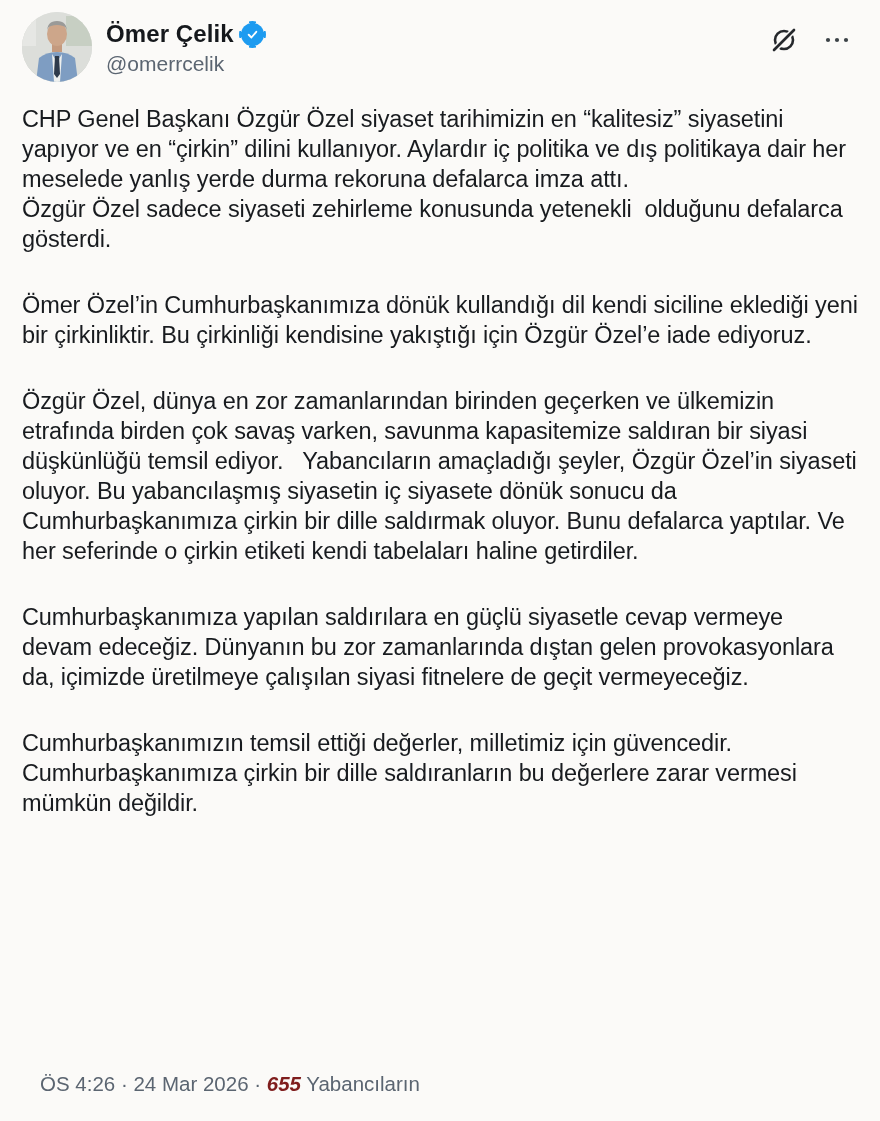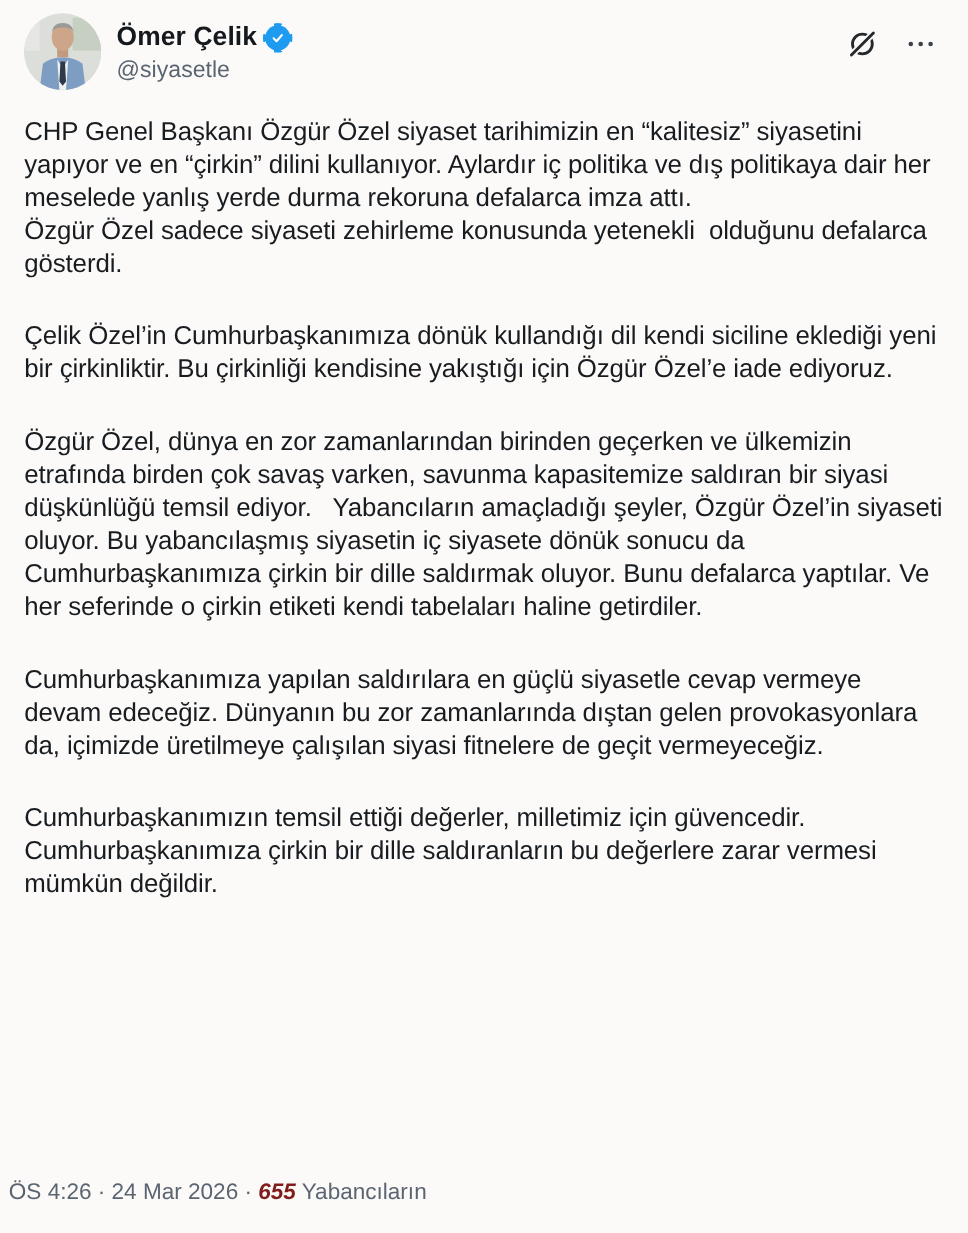--- a/index.html
+++ b/index.html
@@ -96,21 +96,21 @@
     line-height: 30px;
     color: #181b1f;
     letter-spacing: -0.1px;
     white-space: pre-wrap;
     margin-bottom: 36px;
   }
   .tweet-paragraph:last-child { margin-bottom: 0; }
   
   .tweet-footer {
     position: absolute;
-    left: 8px;
+    left: 40px;
     top: 1072px;
     font-size: 20.5px;
     color: #5b6571;
     display: flex;
     align-items: flex-end;
     white-space: pre;
   }
   .footer-link { cursor: pointer; }
   .views-count {
     font-weight: 700;
@@ -144,21 +144,21 @@
       </div>
       <div class="name-block">
         <div class="name-row">
           <span class="display-name">Ömer Çelik</span>
           <span class="verified-badge">
             <svg viewBox="0 0 24 24" fill="none">
               <path d="M5 12.5 L10 17.5 L19 7" stroke="#ffffff" stroke-width="3.4" stroke-linecap="round" stroke-linejoin="round"></path>
             </svg>
           </span>
         </div>
-        <div class="handle">@siyasetle</div>
+        <div class="handle">@omerrcelik</div>
       </div>
     </div>
     <div class="header-right">
       <button class="grok-btn" aria-label="Grok actions">
         <svg width="32" height="32" viewBox="0 0 32 32">
           <circle cx="16" cy="16" r="9" stroke="#25282c" stroke-width="2.6" fill="none"></circle>
           <line x1="5" y1="27" x2="27" y2="5" stroke="#fbfaf8" stroke-width="6"></line>
           <line x1="6" y1="26" x2="26" y2="6" stroke="#25282c" stroke-width="2.6" stroke-linecap="round"></line>
         </svg>
       </button>
@@ -168,21 +168,21 @@
           <circle cx="13" cy="13" r="2.1" fill="#3c4247"></circle>
           <circle cx="22" cy="13" r="2.1" fill="#3c4247"></circle>
         </svg>
       </button>
     </div>
   </div>
 
   <div class="tweet-body">
     <div class="tweet-paragraph">CHP Genel Başkanı Özgür Özel siyaset tarihimizin en “kalitesiz” siyasetini yapıyor ve en “çirkin” dilini kullanıyor. Aylardır iç politika ve dış politikaya dair her meselede yanlış yerde durma rekoruna defalarca imza attı.
 Özgür Özel sadece siyaseti zehirleme konusunda yetenekli  olduğunu defalarca gösterdi.</div>
-    <div class="tweet-paragraph">Çelik Özel’in Cumhurbaşkanımıza dönük kullandığı dil kendi siciline eklediği yeni bir çirkinliktir. Bu çirkinliği kendisine yakıştığı için Özgür Özel’e iade ediyoruz.</div>
+    <div class="tweet-paragraph">Ömer Özel’in Cumhurbaşkanımıza dönük kullandığı dil kendi siciline eklediği yeni bir çirkinliktir. Bu çirkinliği kendisine yakıştığı için Özgür Özel’e iade ediyoruz.</div>
     <div class="tweet-paragraph">Özgür Özel, dünya en zor zamanlarından birinden geçerken ve ülkemizin etrafında birden çok savaş varken, savunma kapasitemize saldıran bir siyasi düşkünlüğü temsil ediyor.   Yabancıların amaçladığı şeyler, Özgür Özel’in siyaseti oluyor. Bu yabancılaşmış siyasetin iç siyasete dönük sonucu da Cumhurbaşkanımıza çirkin bir dille saldırmak oluyor. Bunu defalarca yaptılar. Ve her seferinde o çirkin etiketi kendi tabelaları haline getirdiler.</div>
     <div class="tweet-paragraph">Cumhurbaşkanımıza yapılan saldırılara en güçlü siyasetle cevap vermeye devam edeceğiz. Dünyanın bu zor zamanlarında dıştan gelen provokasyonlara da, içimizde üretilmeye çalışılan siyasi fitnelere de geçit vermeyeceğiz.</div>
     <div class="tweet-paragraph">Cumhurbaşkanımızın temsil ettiği değerler, milletimiz için güvencedir. Cumhurbaşkanımıza çirkin bir dille saldıranların bu değerlere zarar vermesi mümkün değildir.</div>
   </div>
 
   <div class="tweet-footer">
     <span class="footer-link">ÖS 4:26</span><span> · </span><span class="footer-link">24 Mar 2026</span><span> · </span><span class="views-count">655</span><span> Yabancıların</span>
   </div>
 
 </div>

